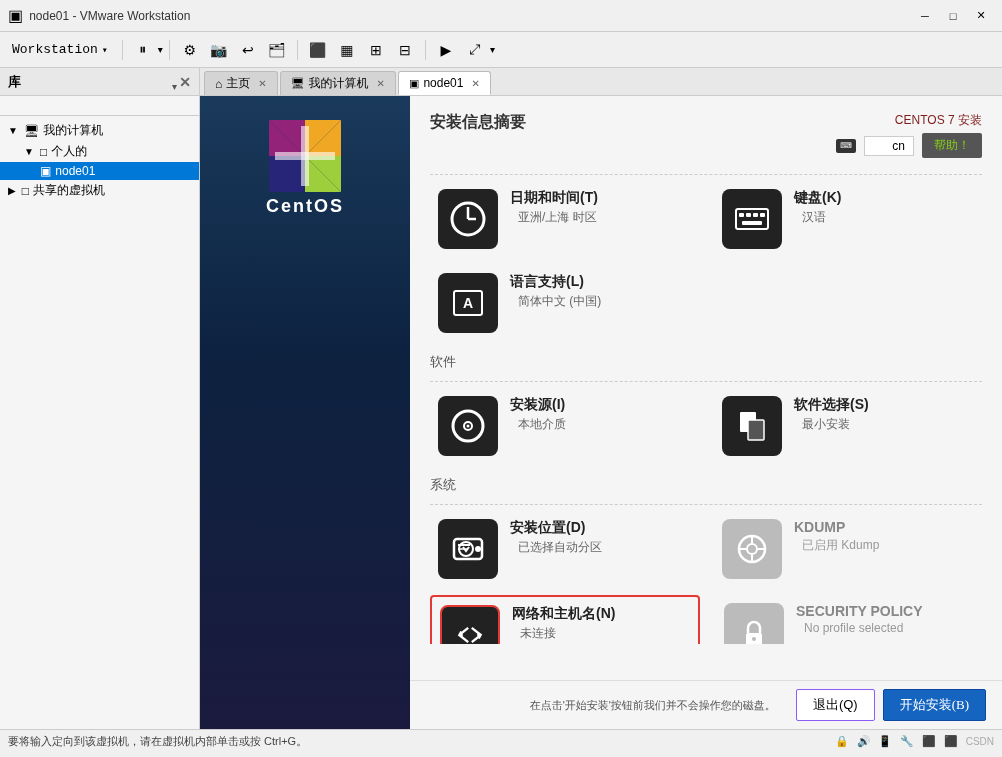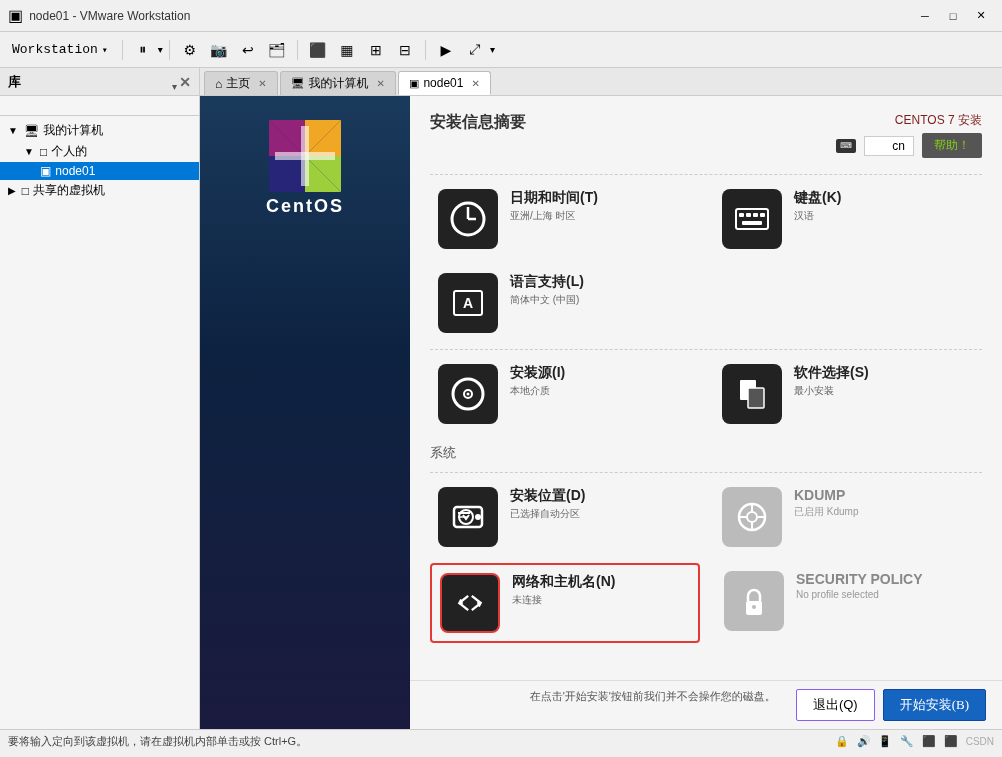--- a/index.html
+++ b/index.html
@@ -243,33 +243,33 @@
       display: flex;
       align-items: center;
       justify-content: center;
       flex-shrink: 0;
       font-size: 28px;
       color: white;
     }
     .item-icon.gray { background: #aaa; }
     .item-info { flex: 1; }
     .item-name { font-size: 14px; font-weight: bold; color: #222; margin-bottom: 2px; }
-    .item-desc { font-size: 10px; color: #666; }
+    .item-desc { font-size: 12px; color: #666; margin-left: 8px; }
 
     
     .item-card.highlighted-card {
       border: 2px solid #e53935;
       border-radius: 4px;
     }
 
     
     .action-bar {
       display: flex;
       justify-content: flex-end;
-      align-items: flex-start;
+      align-items: center;
       padding: 8px 16px;
       gap: 8px;
       background: #f5f5f5;
       border-top: 1px solid #ddd;
       margin-top: 36px;
     }
     .action-hint { font-size: 11px; color: #555; flex: 1; text-align: right; padding-right: 12px; }
     .btn-exit {
       background: white;
       border: 1px solid #8b5cf6;
@@ -499,20 +499,21 @@
                 </svg>
               </div>
               <div class="item-info">
                 <div class="item-name">语言支持(L)</div>
                 <div class="item-desc">简体中文 (中国)</div>
               </div>
             </div>
             <div style="flex:1;"></div>
           </div>
 
+          <div class="section-title">软件</div>
           <hr class="divider-line">
 
           <div class="items-grid">
             <div class="item-card">
               <div class="item-icon" style="background:#222;">
                 <svg width="40" height="40" viewBox="0 0 40 40">
                   <circle cx="20" cy="20" r="15" fill="none" stroke="white" stroke-width="3"></circle>
                   <circle cx="20" cy="20" r="4" fill="none" stroke="white" stroke-width="2"></circle>
                   <circle cx="20" cy="20" r="1.5" fill="white"></circle>
                 </svg>

